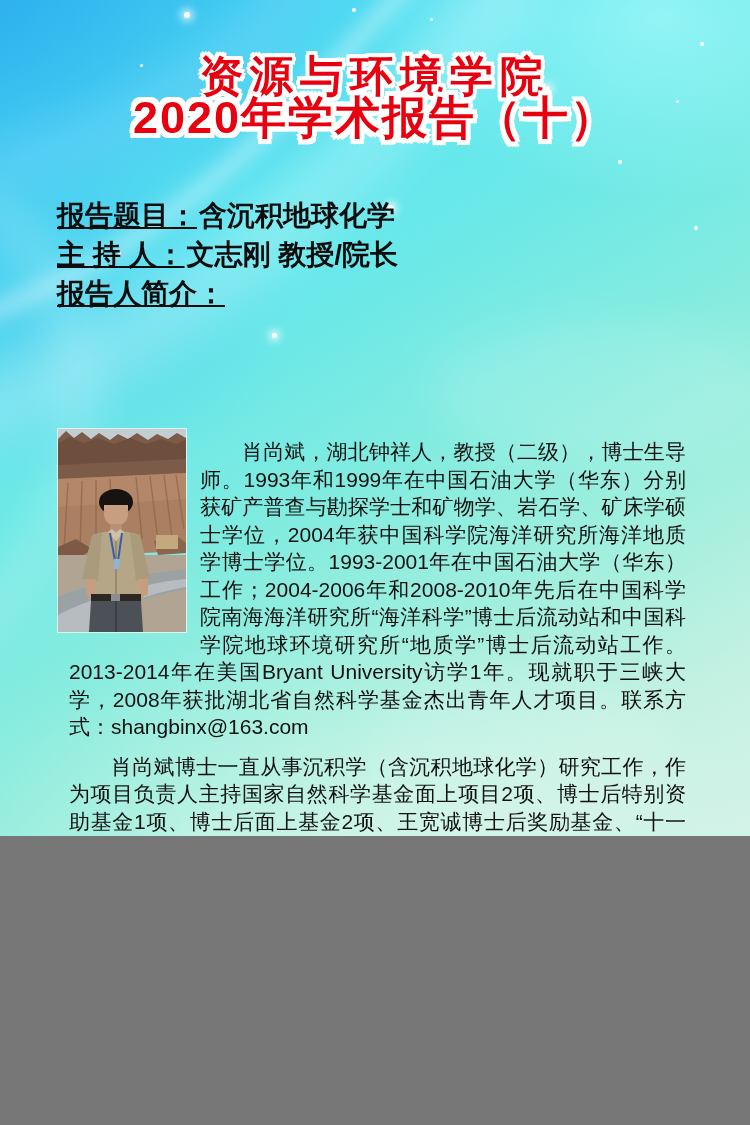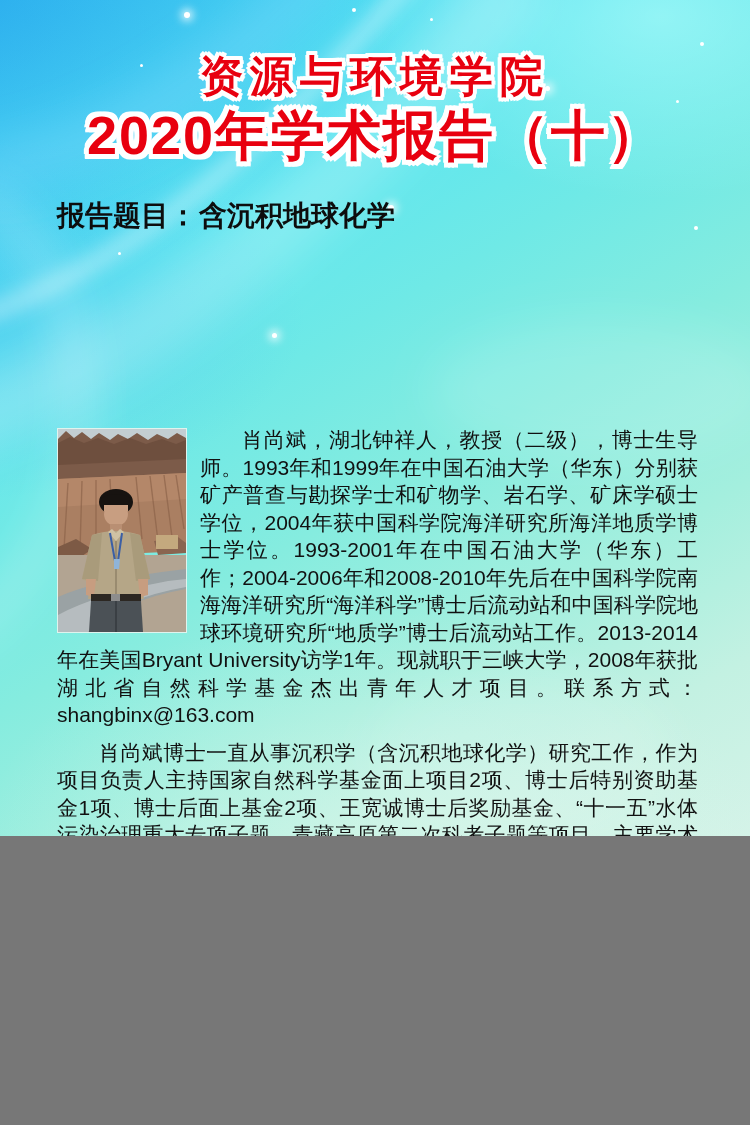--- a/index.html
+++ b/index.html
@@ -17,32 +17,32 @@
   .sparkle{position:absolute;border-radius:50%;background:#fff;pointer-events:none;}
   .sparkle.glow{box-shadow:0 0 8px 3px rgba(255,255,255,.85);}
   .college{
     position:absolute;top:48px;left:0;width:100%;text-align:center;
     font-size:43px;font-weight:900;letter-spacing:7px;color:#e8000f;
     text-shadow:-3px -3px 0 #fff,3px -3px 0 #fff,-3px 3px 0 #fff,3px 3px 0 #fff,
                  4px 0 0 #fff,-4px 0 0 #fff,0 4px 0 #fff,0 -4px 0 #fff,
                  3px 4px 0 #fff,-3px 4px 0 #fff,3px -4px 0 #fff,-3px -4px 0 #fff;
   }
   .title{
-    position:absolute;top:100px;left:0;width:100%;text-align:center;
-    font-size:54px;font-weight:900;letter-spacing:2px;color:#e8000f;
+    position:absolute;top:88px;left:0;width:100%;text-align:center;
+    font-size:45px;font-weight:900;letter-spacing:2px;color:#e8000f;
     text-shadow:-4px -4px 0 #fff,4px -4px 0 #fff,-4px 4px 0 #fff,4px 4px 0 #fff,
                  5px 0 0 #fff,-5px 0 0 #fff,0 5px 0 #fff,0 -5px 0 #fff,
                  4px 5px 0 #fff,-4px 5px 0 #fff,4px -5px 0 #fff,-4px -5px 0 #fff;
   }
   .details{position:absolute;top:196px;left:57px;right:40px;color:#0d0d0d;}
   .detail-row{font-size:28px;font-weight:bold;line-height:39px;white-space:nowrap;}
-  .detail-row .lbl{margin-right:2px;}
+  .detail-row .lbl{margin-right:2px;text-decoration:underline;}
   .bio{position:absolute;top:426px;left:57px;width:641px;color:#111;
        font-size:21px;line-height:27.5px;text-align:justify;}
-  .bio p{margin:0;text-indent:2em;}
+  .bio p{margin:12px;text-indent:2em;}
   .bio p + p{margin-top:10px;}
   .photo{
     float:left;width:128px;height:203px;margin:2px 13px 4px 0;
     border:1px solid #dff4ee;box-sizing:content-box;display:block;
   }
   .welcome{
     position:absolute;top:928px;left:0;width:100%;text-align:center;
     font-size:72px;font-weight:900;letter-spacing:10px;color:#e60012;
     transform:skewX(-5deg);font-style:italic;
     text-shadow:-4px -4px 0 #fff,4px -4px 0 #fff,-4px 4px 0 #fff,4px 4px 0 #fff,
@@ -87,20 +87,22 @@
   <div class="sparkle" style="left:694px;top:226px;width:4px;height:4px;"></div>
   <div class="sparkle glow" style="left:272px;top:333px;width:5px;height:5px;"></div>
   <div class="sparkle" style="left:118px;top:252px;width:3px;height:3px;"></div>
   <div class="sparkle" style="left:430px;top:18px;width:3px;height:3px;"></div>
 
   <div class="college">资源与环境学院</div>
   <div class="title">2020年学术报告（十）</div>
 
   <div class="details">
     <div class="detail-row"><span class="lbl">报告题目：</span><span>含沉积地球化学</span></div>
+    <div class="detail-row"><span class="lbl">主 持 人：</span><span>文志刚 教授/院长</span></div>
+    <div class="detail-row"><span class="lbl">报告人简介：</span><span></span></div>
   </div>
 
   <div class="bio">
     <svg class="photo" viewBox="0 0 128 203" preserveAspectRatio="none">
 
       <rect x="0" y="0" width="128" height="14" fill="#c3ced2"></rect>
 
       <path d="M0,10 L8,2 L16,9 L24,3 L33,10 L41,4 L52,11 L60,5 L70,10 L79,4 L90,11 L99,5 L110,10 L119,4 L128,9 L128,46 L0,52 Z" fill="#7c5b49"></path>
       <path d="M0,14 L12,8 L26,14 L40,9 L56,15 L72,9 L88,15 L104,10 L118,15 L128,11 L128,30 L0,36 Z" fill="#6a4b3b" opacity="0.75"></path>
 

